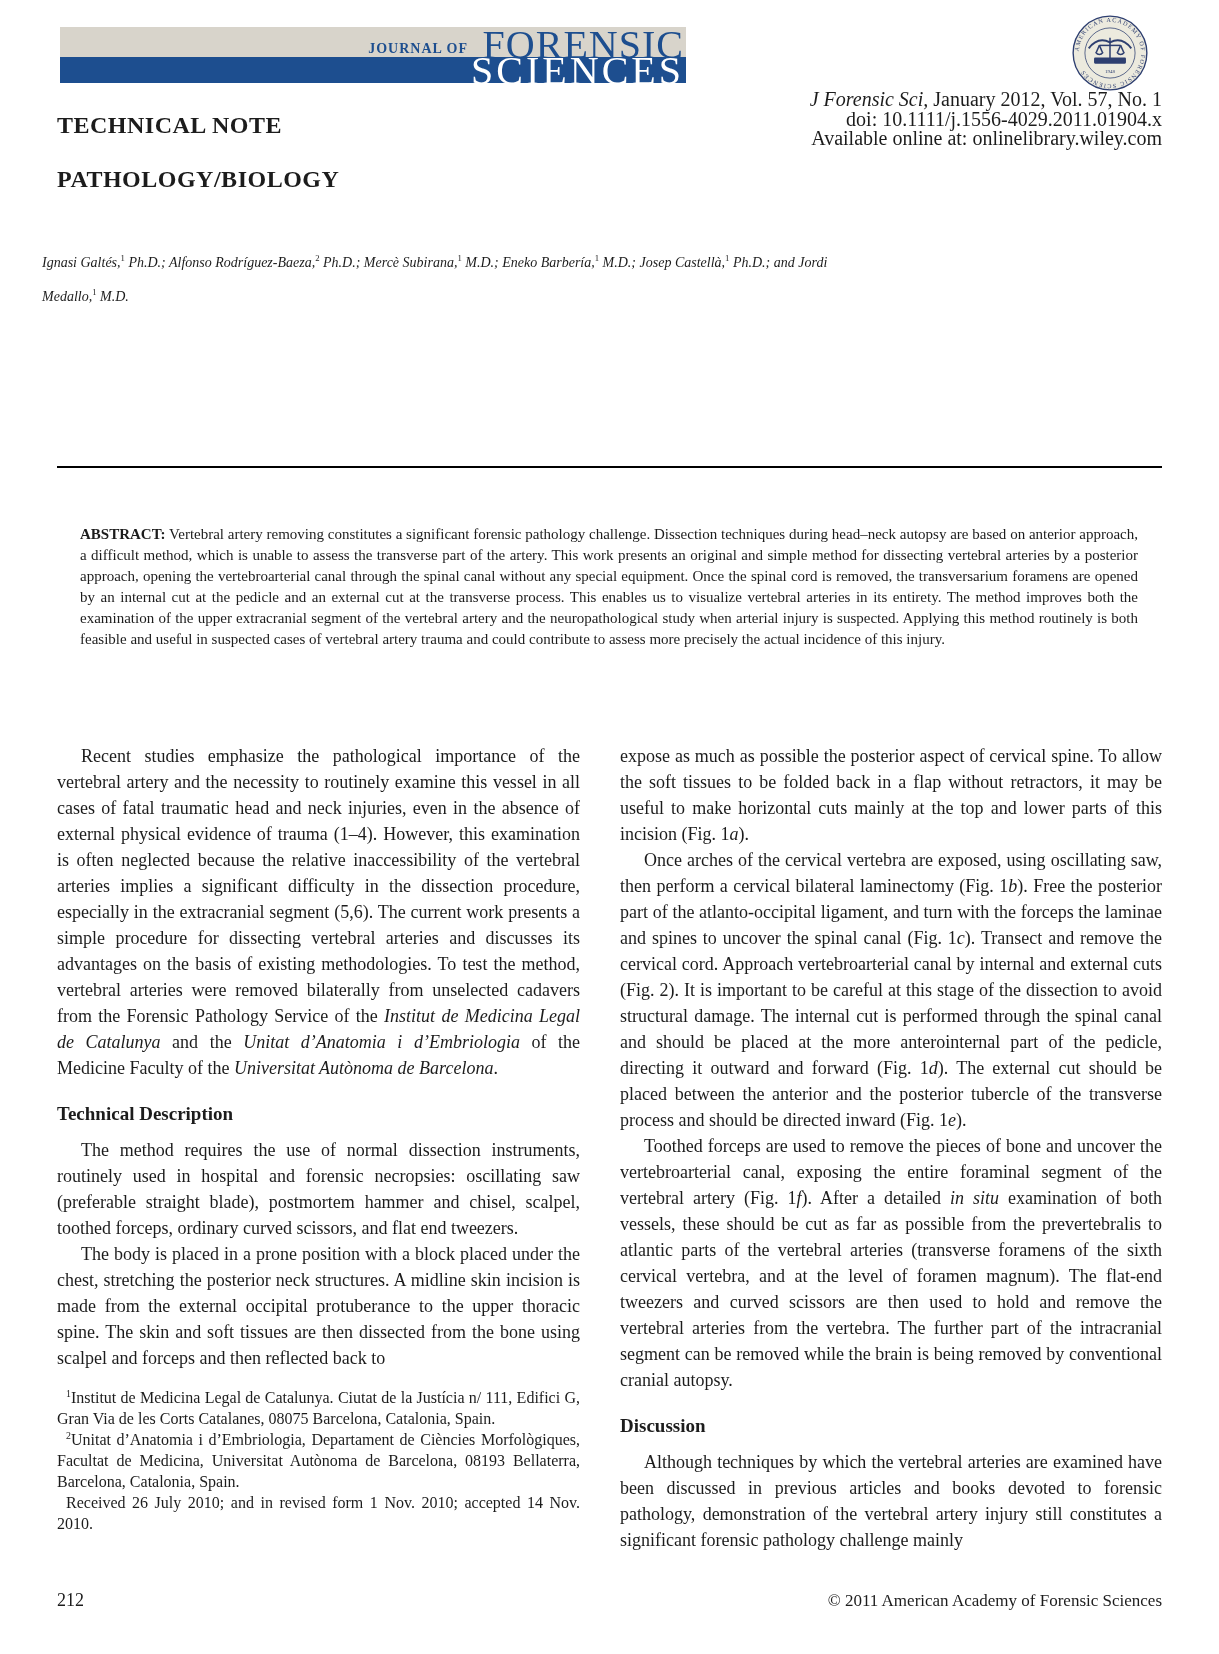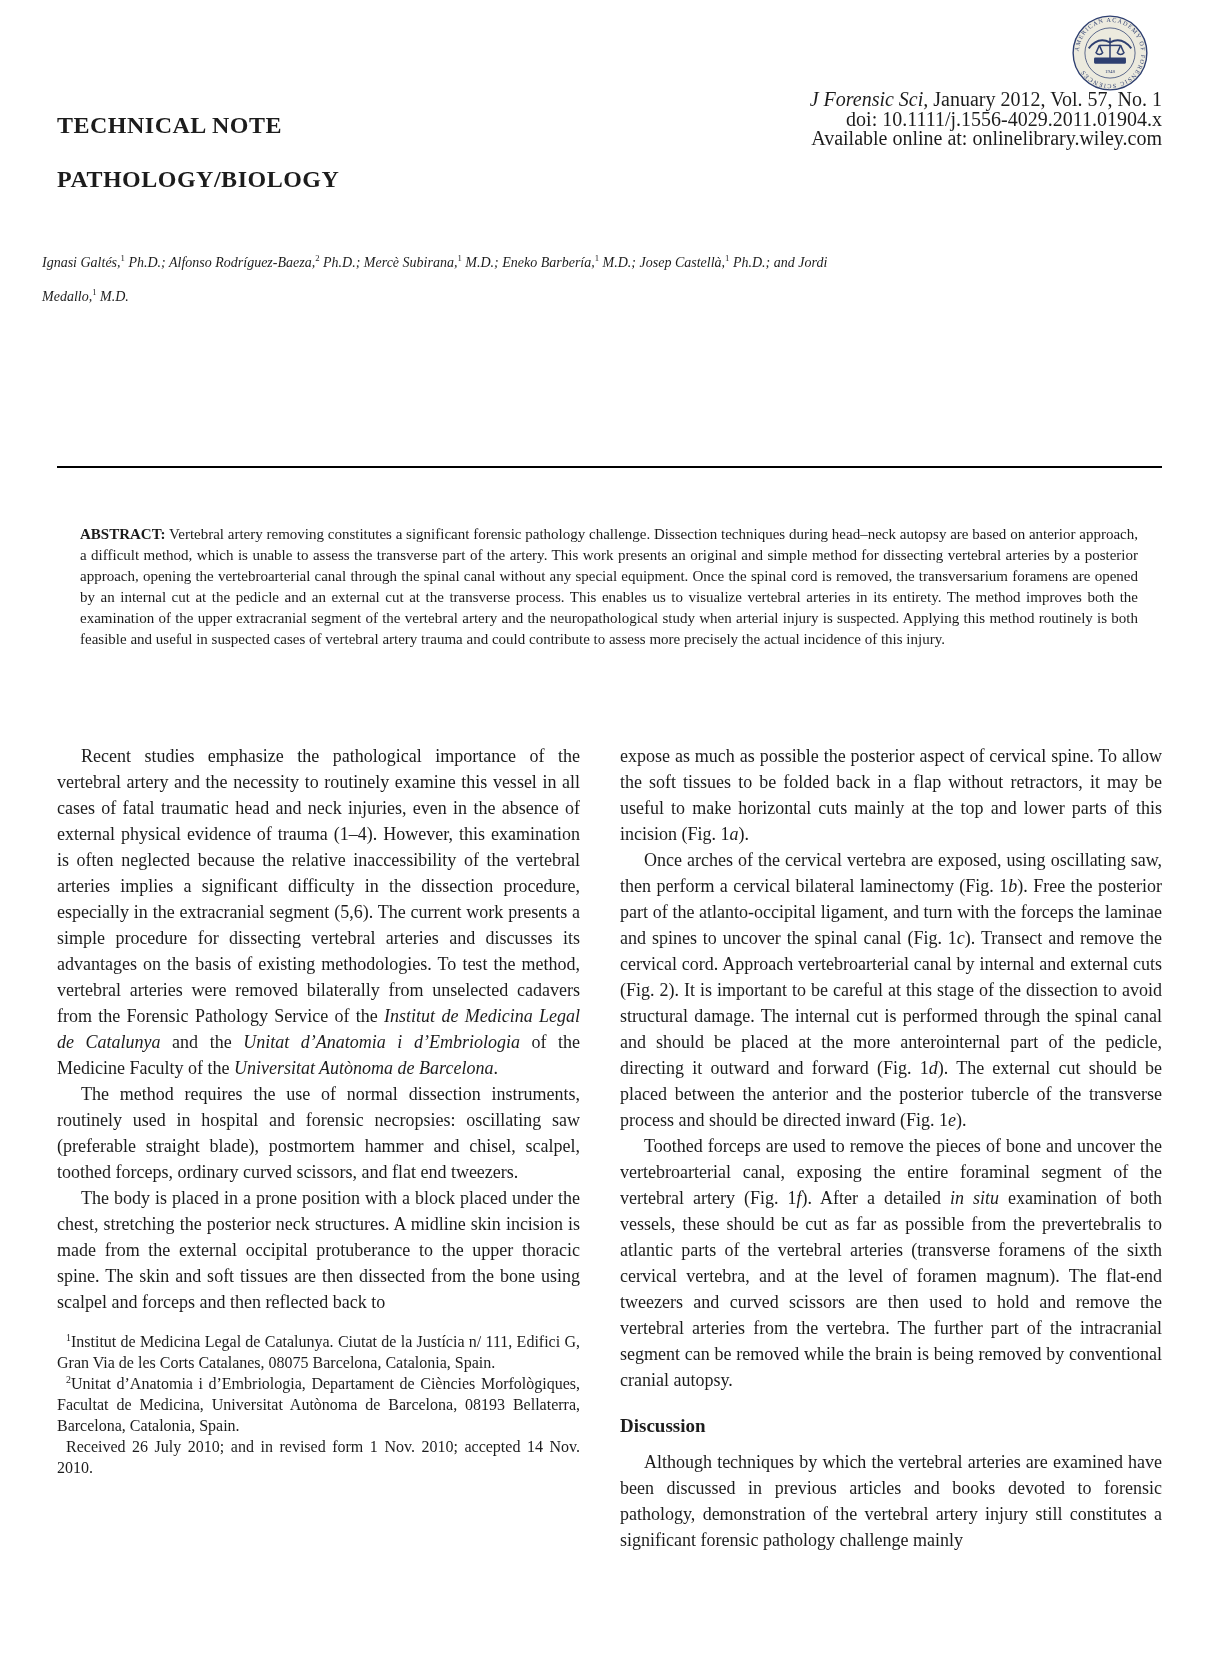--- a/index.html
+++ b/index.html
@@ -62,20 +62,27 @@
   .page-num{font-size:18px;}
   .copyright{font-size:17px;}
 
   sup{font-size:.62em;vertical-align:super;line-height:0;}
 </style>
 </head>
 <body>
 
 <div class="page">
 
+  <div class="banner">
+    <div class="band-gray"></div>
+    <div class="band-blue"></div>
+    <span class="journal-of">JOURNAL OF</span>
+    <span class="forensic">FORENSIC</span>
+    <span class="sciences">SCIENCES</span>
+  </div>
 
   <svg class="seal" viewBox="0 0 100 100">
     <defs>
       <path id="sealArc" d="M 9,50 A 41 41 0 1 1 91,50 A 41 41 0 1 1 9,50"></path>
     </defs>
     <circle cx="50" cy="50" r="48.5" fill="#eceade" stroke="#2e3f70" stroke-width="1.8"></circle>
     <circle cx="50" cy="50" r="33" fill="none" stroke="#2e3f70" stroke-width="1"></circle>
     <text font-size="8" fill="#2e3f70" letter-spacing="1.5" font-family="Liberation Serif, serif">
       <textPath href="#sealArc" startOffset="2">AMERICAN ACADEMY OF FORENSIC SCIENCES</textPath>
     </text>
@@ -109,34 +116,39 @@
   <div class="rule"></div>
 
   <div class="front-matter">
     <p class="abstract"><span class="lbl">ABSTRACT:</span><span>  Vertebral artery removing constitutes a significant forensic pathology challenge. Dissection techniques during head–neck autopsy are based on anterior approach, a difficult method, which is unable to assess the transverse part of the artery. This work presents an original and simple method for dissecting vertebral arteries by a posterior approach, opening the vertebroarterial canal through the spinal canal without any special equipment. Once the spinal cord is removed, the transversarium foramens are opened by an internal cut at the pedicle and an external cut at the transverse process. This enables us to visualize vertebral arteries in its entirety. The method improves both the examination of the upper extracranial segment of the vertebral artery and the neuropathological study when arterial injury is suspected. Applying this method routinely is both feasible and useful in suspected cases of vertebral artery trauma and could contribute to assess more precisely the actual incidence of this injury.</span></p>
   </div>
 
   <div class="columns bodytext">
 
     <div class="col-left">
       <p class="indent"><span>Recent studies emphasize the pathological importance of the vertebral artery and the necessity to routinely examine this vessel in all cases of fatal traumatic head and neck injuries, even in the absence of external physical evidence of trauma (1–4). However, this examination is often neglected because the relative inaccessibility of the vertebral arteries implies a significant difficulty in the dissection procedure, especially in the extracranial segment (5,6). The current work presents a simple procedure for dissecting vertebral arteries and discusses its advantages on the basis of existing methodologies. To test the method, vertebral arteries were removed bilaterally from unselected cadavers from the Forensic Pathology Service of the </span><span style="font-style: italic;">Institut de Medicina Legal de Catalunya</span><span> and the </span><span style="font-style: italic;">Unitat d’Anatomia i d’Embriologia</span><span> of the Medicine Faculty of the </span><span style="font-style: italic;">Universitat Autònoma de Barcelona</span><span>.</span></p>
+      <h3 class="sec-head">Technical Description</h3>
       <p class="indent">The method requires the use of normal dissection instruments, routinely used in hospital and forensic necropsies: oscillating saw (preferable straight blade), postmortem hammer and chisel, scalpel, toothed forceps, ordinary curved scissors, and flat end tweezers.</p>
       <p class="indent">The body is placed in a prone position with a block placed under the chest, stretching the posterior neck structures. A midline skin incision is made from the external occipital protuberance to the upper thoracic spine. The skin and soft tissues are then dissected from the bone using scalpel and forceps and then reflected back to</p>
 
       <div class="footnotes">
         <p><sup>1</sup><span>Institut de Medicina Legal de Catalunya. Ciutat de la Justícia n/ 111, Edifici G, Gran Via de les Corts Catalanes, 08075 Barcelona, Catalonia, Spain.</span></p>
         <p><sup>2</sup><span>Unitat d’Anatomia i d’Embriologia, Departament de Ciències Morfològiques, Facultat de Medicina, Universitat Autònoma de Barcelona, 08193 Bellaterra, Barcelona, Catalonia, Spain.</span></p>
         <p>Received 26 July 2010; and in revised form 1 Nov. 2010; accepted 14 Nov. 2010.</p>
       </div>
     </div>
 
     <div class="col-right">
       <p><span>expose as much as possible the posterior aspect of cervical spine. To allow the soft tissues to be folded back in a flap without retractors, it may be useful to make horizontal cuts mainly at the top and lower parts of this incision (Fig. 1</span><span style="font-style: italic;">a</span><span>).</span></p>
       <p class="indent"><span>Once arches of the cervical vertebra are exposed, using oscillating saw, then perform a cervical bilateral laminectomy (Fig. 1</span><span style="font-style: italic;">b</span><span>). Free the posterior part of the atlanto-occipital ligament, and turn with the forceps the laminae and spines to uncover the spinal canal (Fig. 1</span><span style="font-style: italic;">c</span><span>). Transect and remove the cervical cord. Approach vertebroarterial canal by internal and external cuts (Fig. 2). It is important to be careful at this stage of the dissection to avoid structural damage. The internal cut is performed through the spinal canal and should be placed at the more anterointernal part of the pedicle, directing it outward and forward (Fig. 1</span><span style="font-style: italic;">d</span><span>). The external cut should be placed between the anterior and the posterior tubercle of the transverse process and should be directed inward (Fig. 1</span><span style="font-style: italic;">e</span><span>).</span></p>
       <p class="indent"><span>Toothed forceps are used to remove the pieces of bone and uncover the vertebroarterial canal, exposing the entire foraminal segment of the vertebral artery (Fig. 1</span><span style="font-style: italic;">f</span><span>). After a detailed </span><span style="font-style: italic;">in situ</span><span> examination of both vessels, these should be cut as far as possible from the prevertebralis to atlantic parts of the vertebral arteries (transverse foramens of the sixth cervical vertebra, and at the level of foramen magnum). The flat-end tweezers and curved scissors are then used to hold and remove the vertebral arteries from the vertebra. The further part of the intracranial segment can be removed while the brain is being removed by conventional cranial autopsy.</span></p>
       <h3 class="sec-head">Discussion</h3>
       <p class="indent">Although techniques by which the vertebral arteries are examined have been discussed in previous articles and books devoted to forensic pathology, demonstration of the vertebral artery injury still constitutes a significant forensic pathology challenge mainly</p>
     </div>
 
   </div>
 
+  <div class="footer">
+    <span class="page-num">212</span>
+    <span class="copyright">© 2011 American Academy of Forensic Sciences</span>
+  </div>
 
 </div>
 
 </body></html>

